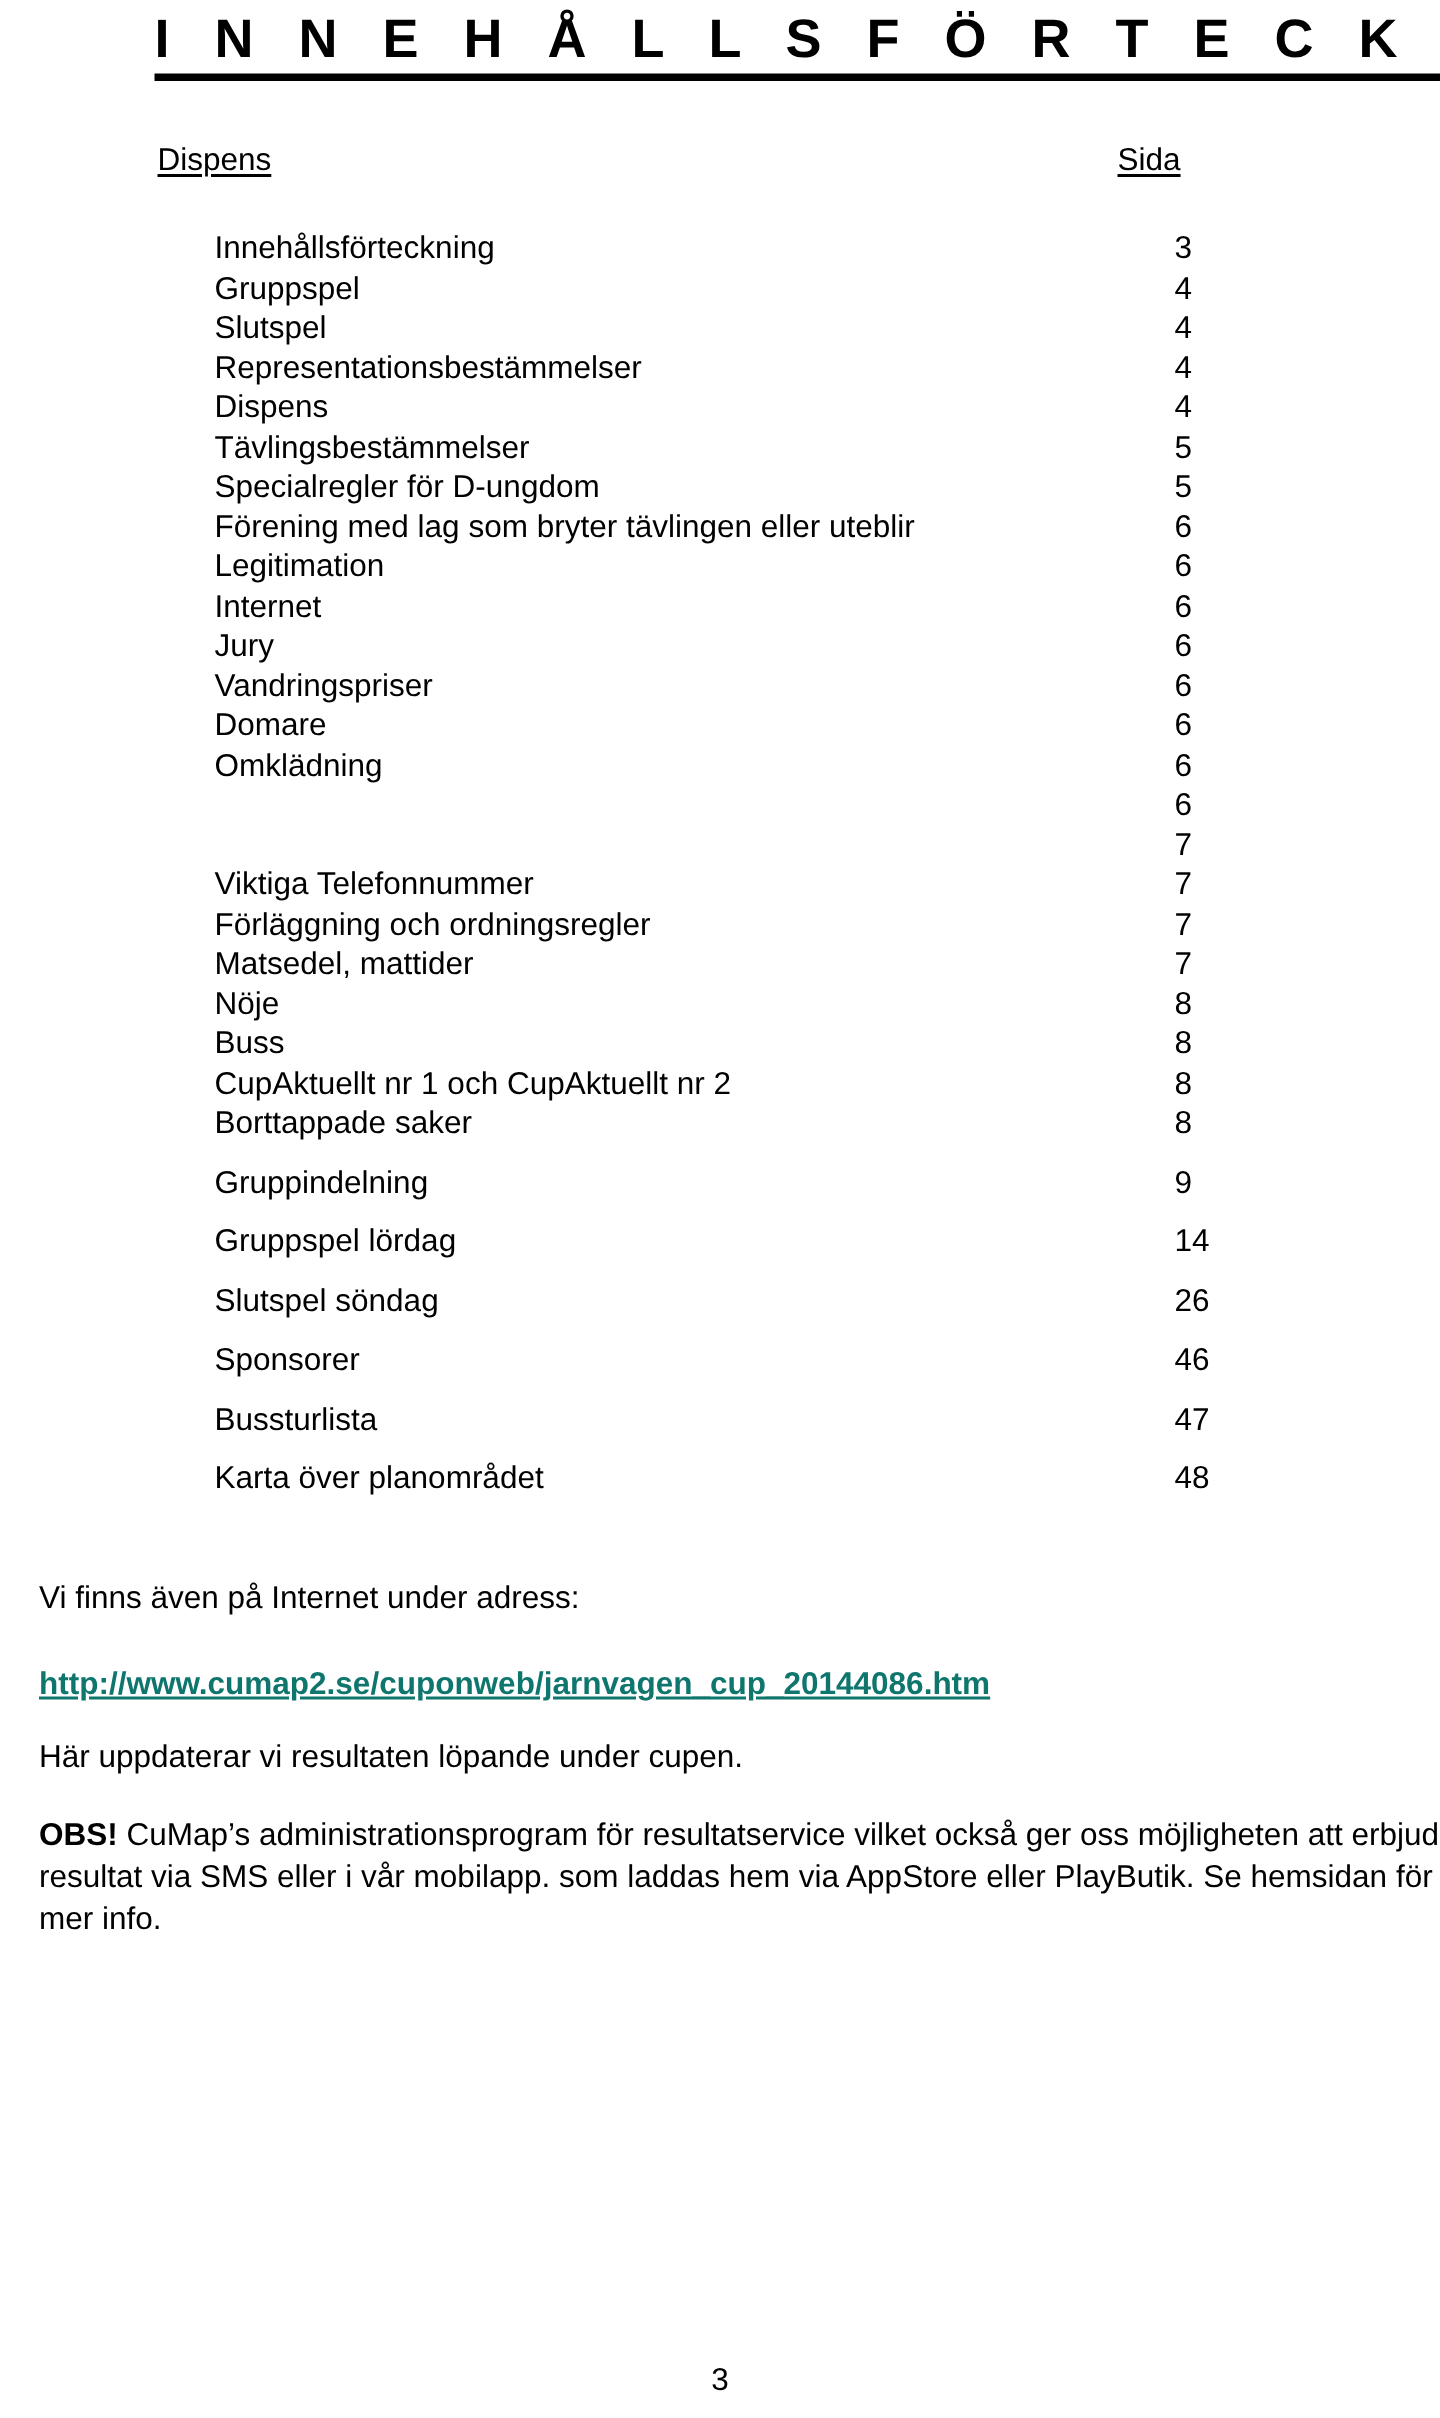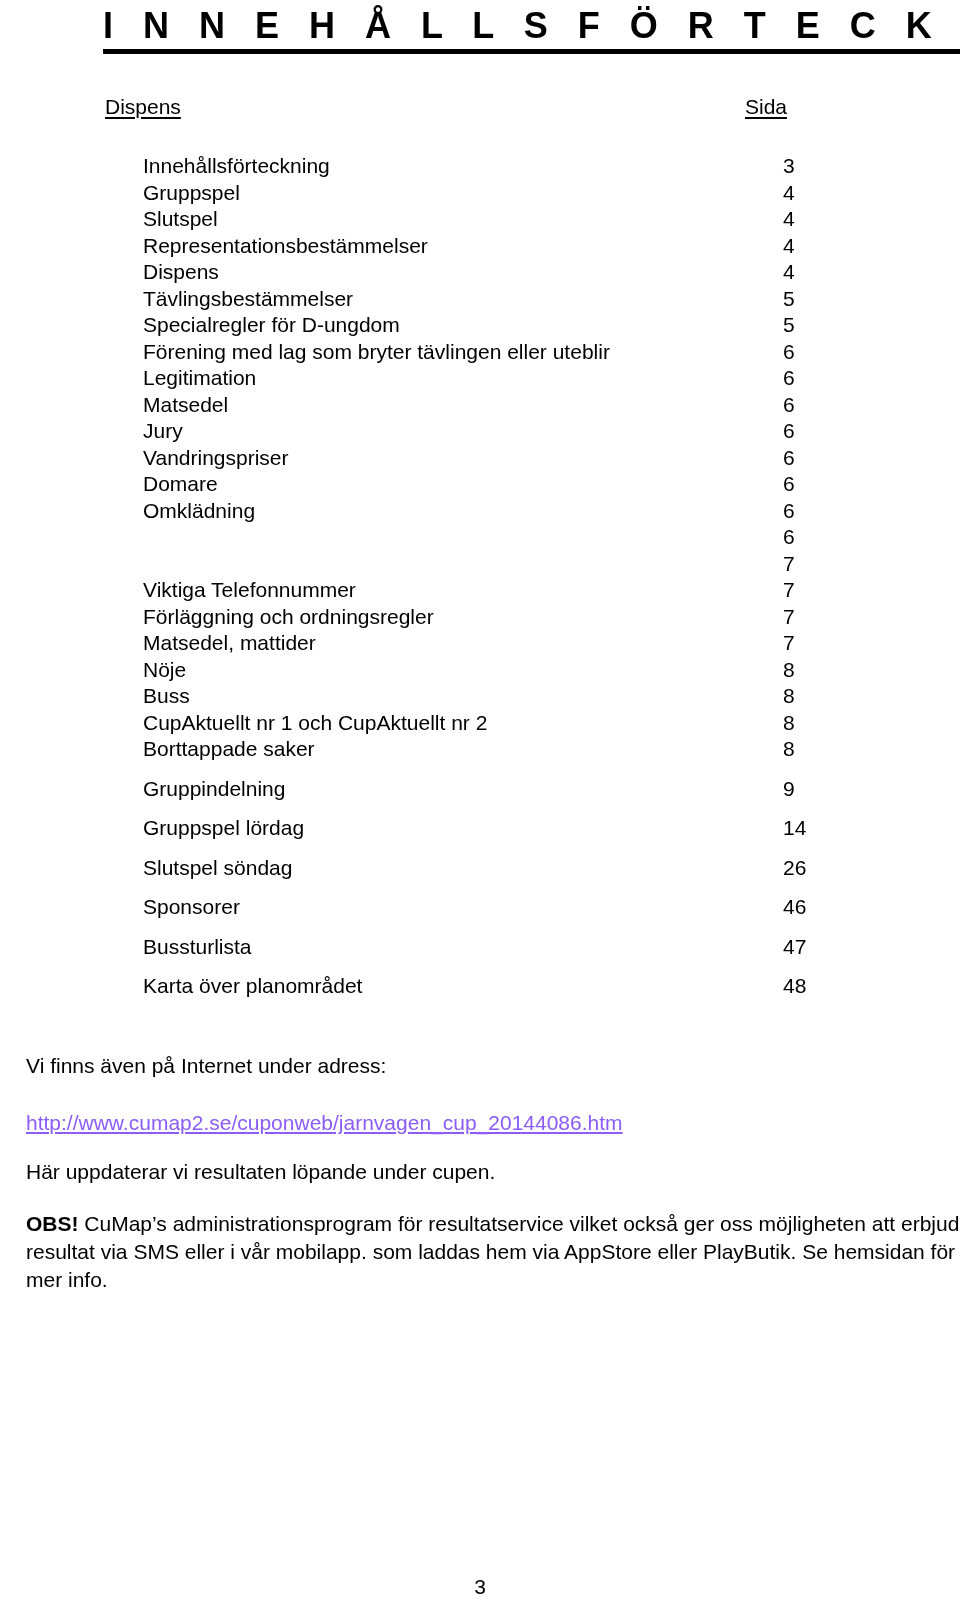--- a/index.html
+++ b/index.html
@@ -94,25 +94,26 @@
     white-space: nowrap;
   }
   .note-gap-1 { height: 30px; }
   .note-gap-2 { height: 22px; }
   .note-gap-3 { height: 25px; }
 
   .url-link {
     display: inline-block;
     font-size: 21px;
     line-height: 27px;
-    color: #8b5cf6;
+    color: #0f766e;
     text-decoration: underline;
     text-underline-offset: 2px;
     white-space: nowrap;
     cursor: pointer;
+    font-weight: bold;
   }
 
   .obs-para {
     font-size: 21px;
     line-height: 28px;
     width: 950px;
   }
   .obs-strong { font-weight: bold; }
 
   
@@ -171,21 +172,21 @@
         </div>
         <div class="toc-row">
           <span class="label">Förening med lag som bryter tävlingen eller uteblir</span>
           <span class="page">6</span>
         </div>
         <div class="toc-row">
           <span class="label">Legitimation</span>
           <span class="page">6</span>
         </div>
         <div class="toc-row">
-          <span class="label">Matsedel</span>
+          <span class="label">Internet</span>
           <span class="page">6</span>
         </div>
         <div class="toc-row">
           <span class="label">Jury</span>
           <span class="page">6</span>
         </div>
         <div class="toc-row">
           <span class="label">Vandringspriser</span>
           <span class="page">6</span>
         </div>

